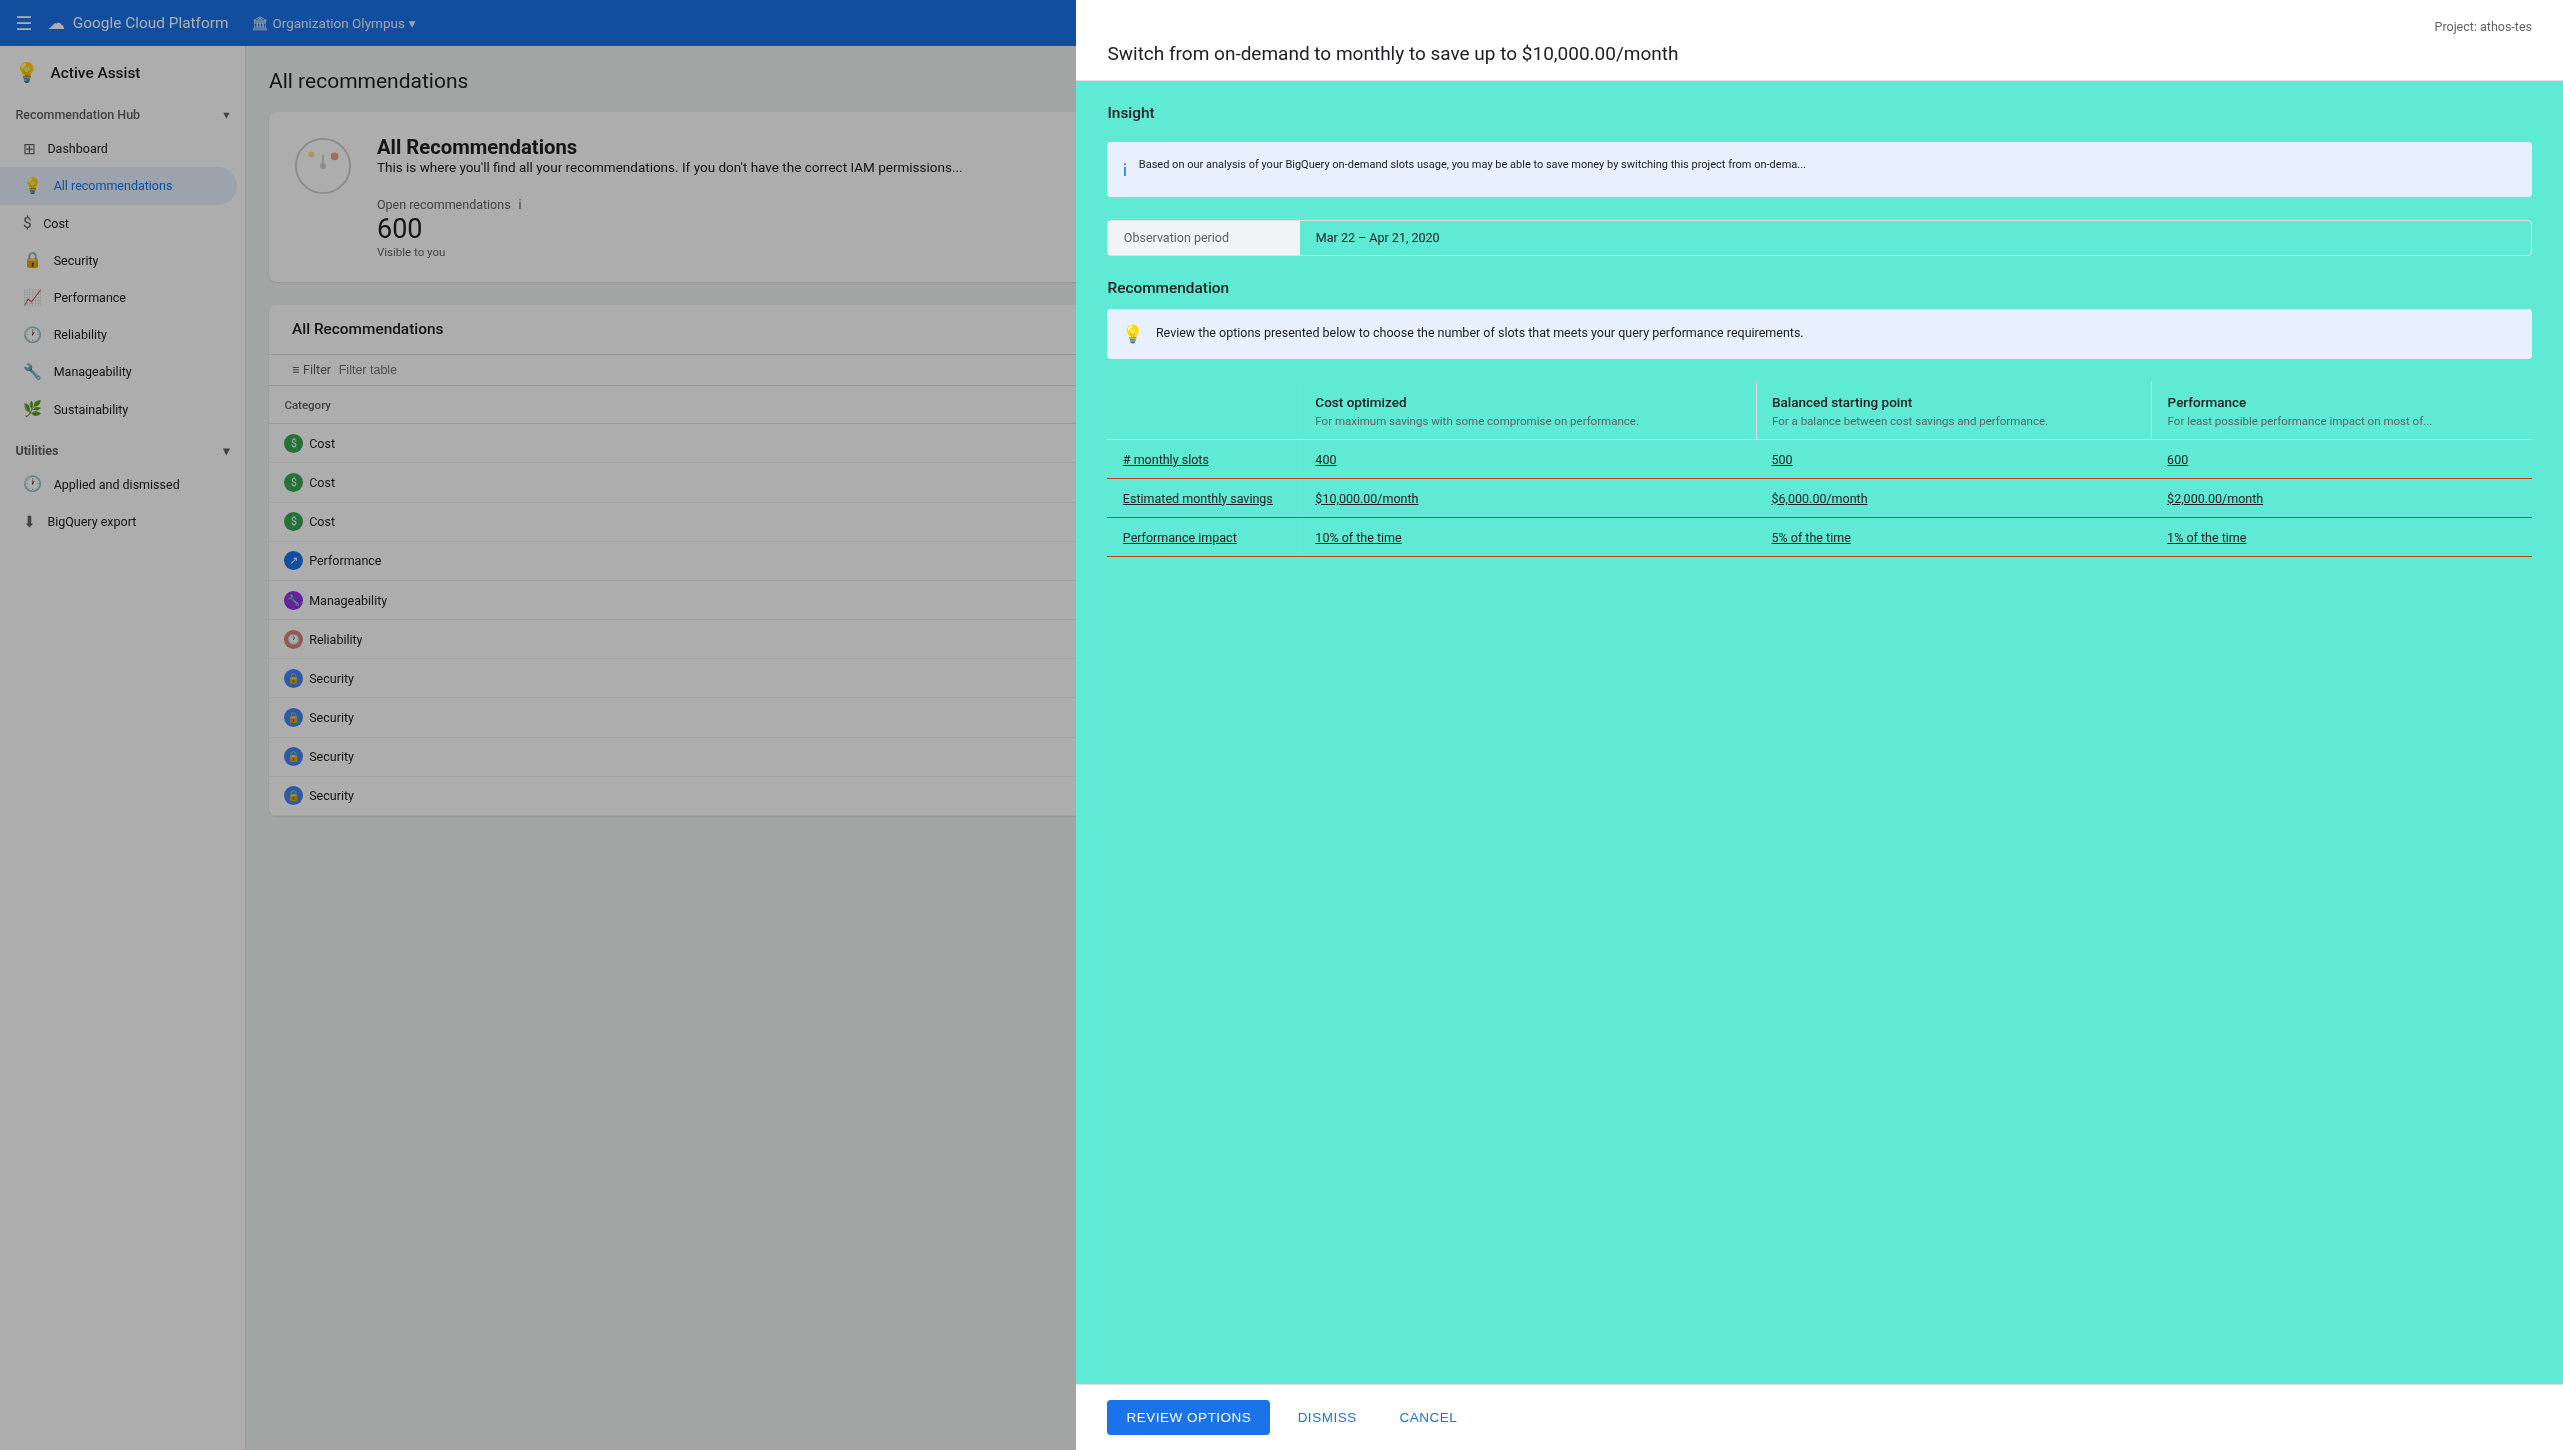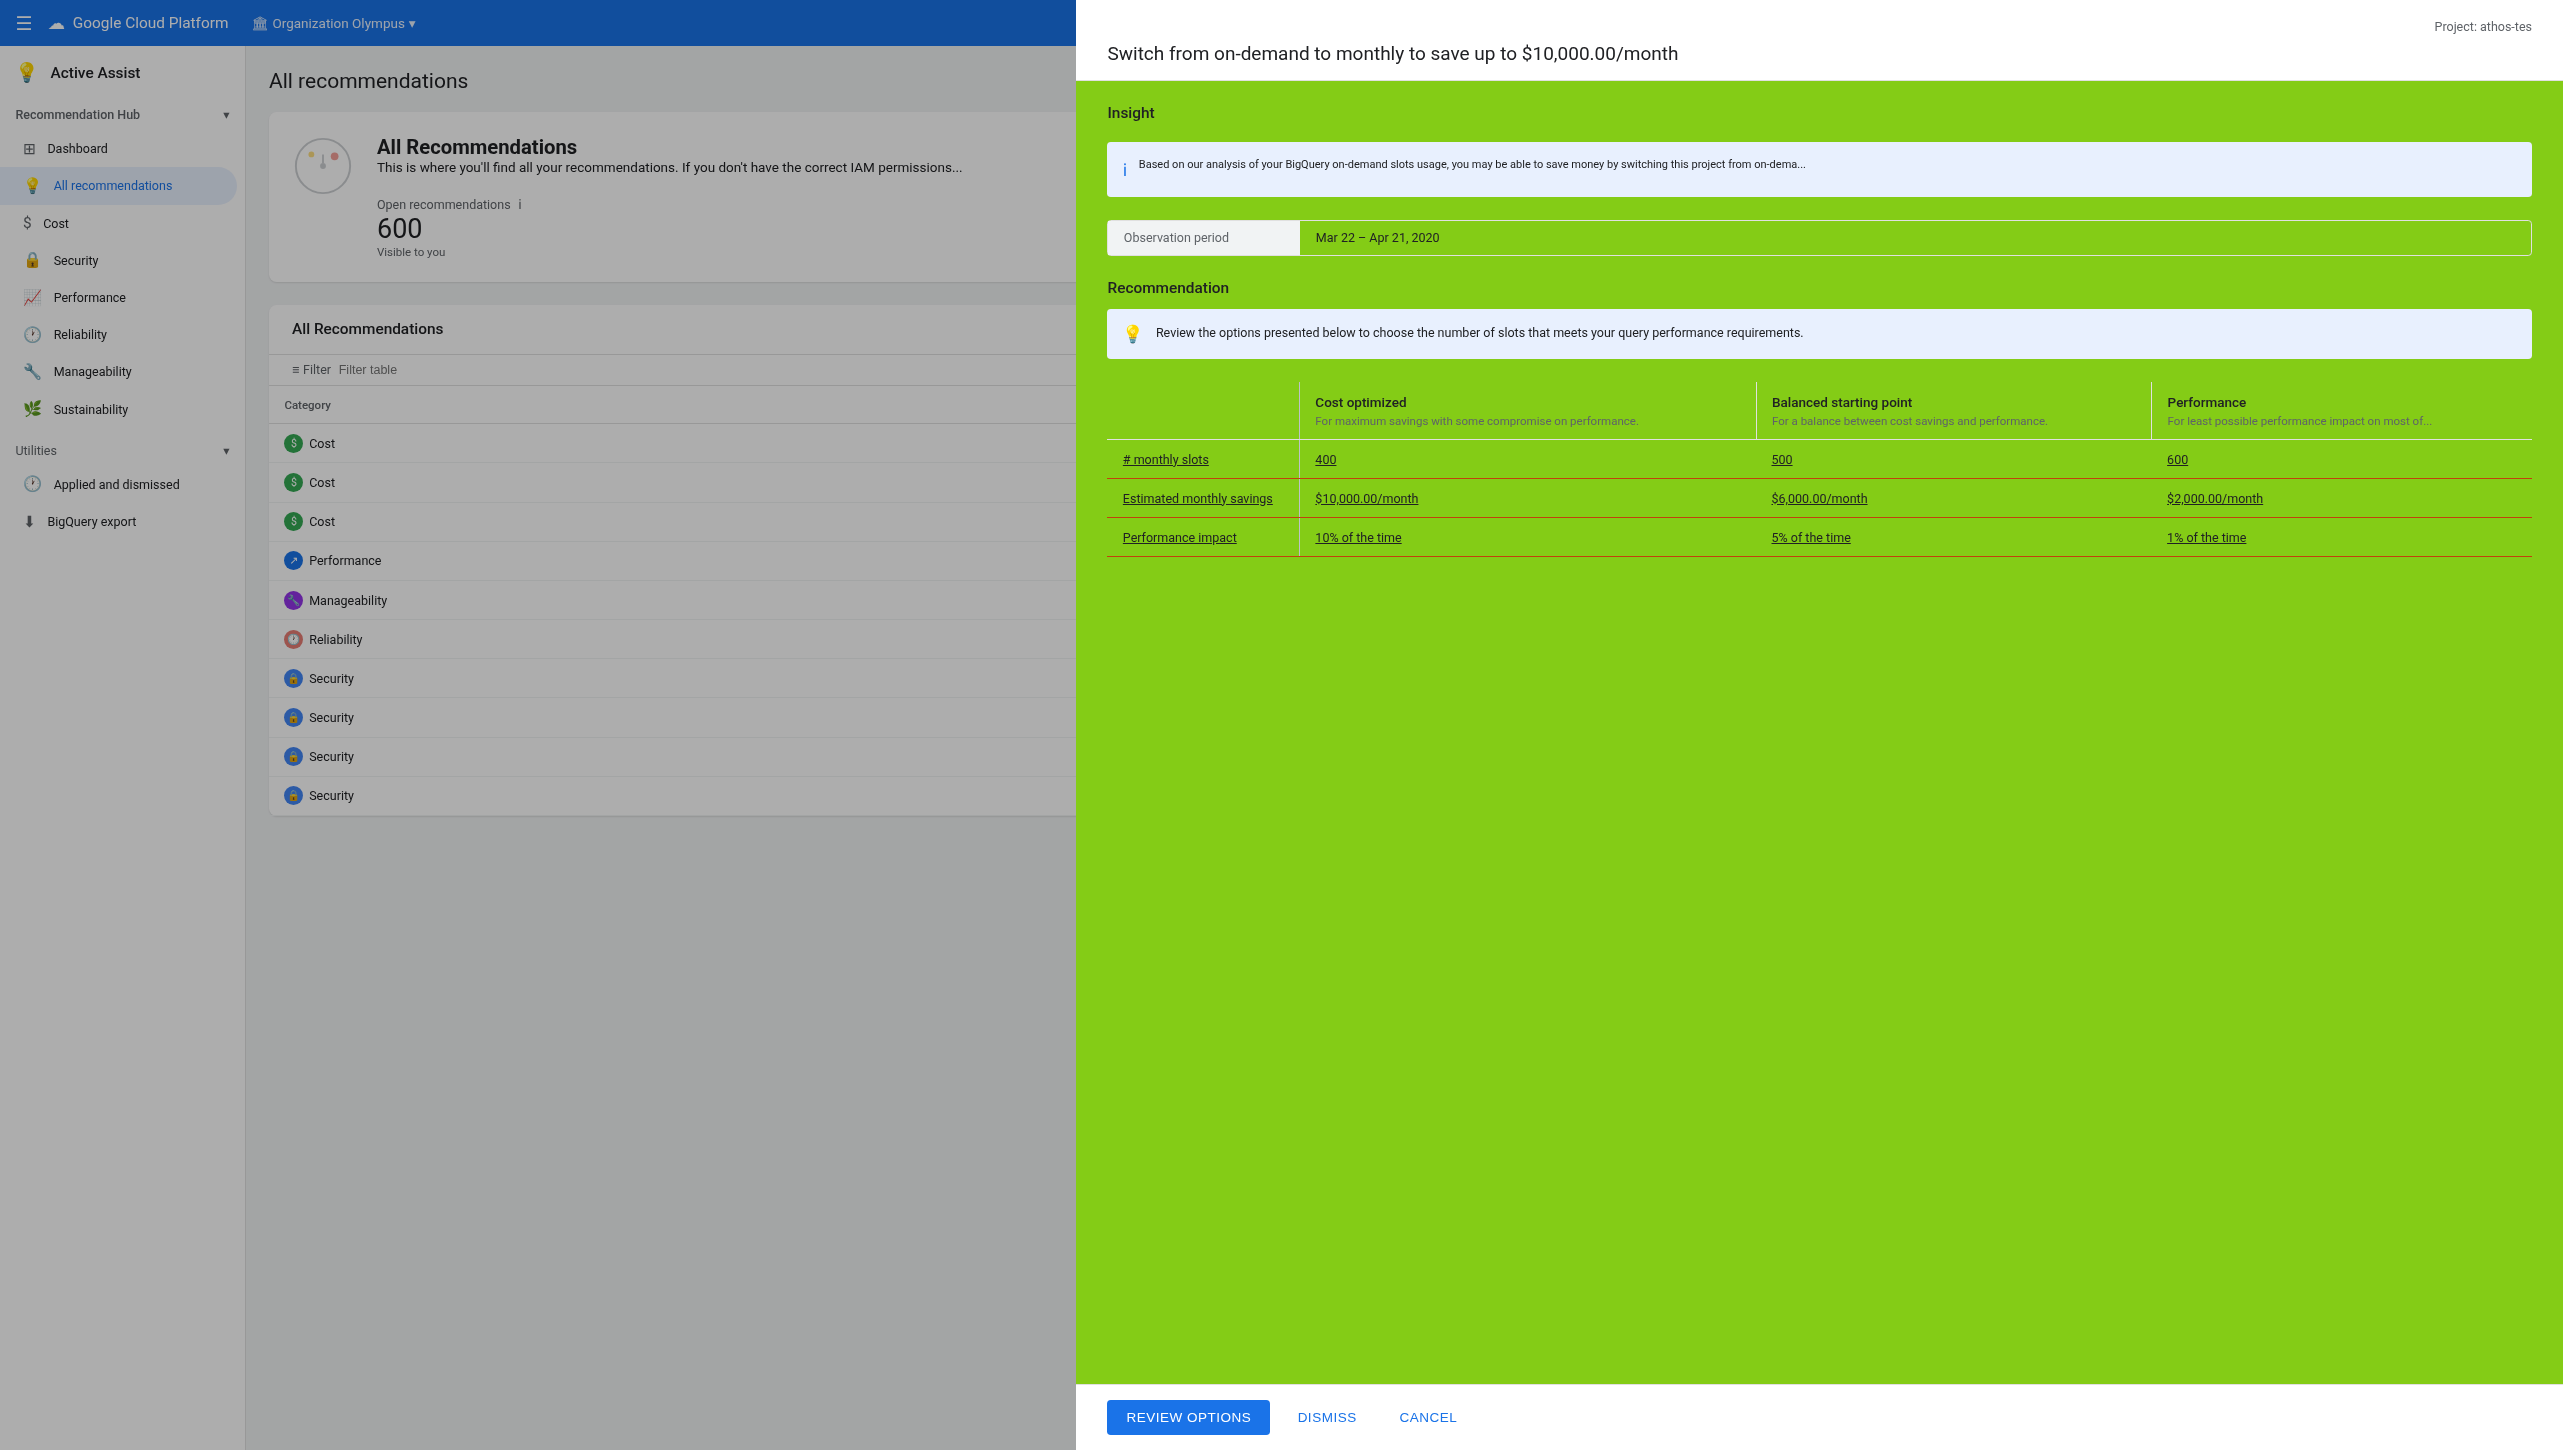--- a/index.html
+++ b/index.html
@@ -58,21 +58,21 @@
       padding: 9.6px 15.4px 9.6px 23px;
       font-size: 12.5px;
       color: #202124;
       cursor: pointer;
       border-radius: 0 23px 23px 0;
       margin-right: 7.7px;
     }
     .sidebar-item.active { background: #e8f0fe; color: #1a73e8; }
     .sidebar-item .item-icon { font-size: 15.4px; color: #5f6368; }
     .sidebar-item.active .item-icon { color: #1a73e8; }
-    .sidebar-section { padding: 7.7px 15.4px; font-size: 12.5px; font-weight: 400; color: #5f6368; margin-top: 7.7px; display: flex; align-items: center; justify-content: space-between; cursor: pointer; }
+    .sidebar-section { padding: 7.7px 15.4px; font-size: 12.5px; font-weight: 700; color: #5f6368; margin-top: 7.7px; display: flex; align-items: center; justify-content: space-between; cursor: pointer; }
 
     
     .main-content {
       flex: 1;
       overflow-y: auto;
       padding: 23px;
       position: relative;
     }
     .page-title { font-size: 21px; font-weight: 400; margin-bottom: 19px; color: #202124; }
 
@@ -116,21 +116,21 @@
       position: fixed;
       top: 0; left: 0; right: 0; bottom: 0;
       background: rgba(0,0,0,0.32);
       z-index: 200;
     }
     .panel {
       position: fixed;
       top: 0; right: 0;
       width: 58%;
       height: 100vh;
-      background: #84cc16;
+      background: #5eead4;
       z-index: 300;
       display: flex;
       flex-direction: column;
       overflow: hidden;
       justify-content: space-between;
     }
     .panel-header {
       padding: 19px 31px 15.4px;
       border-bottom: 1px solid #e0e0e0;
       background: white;

